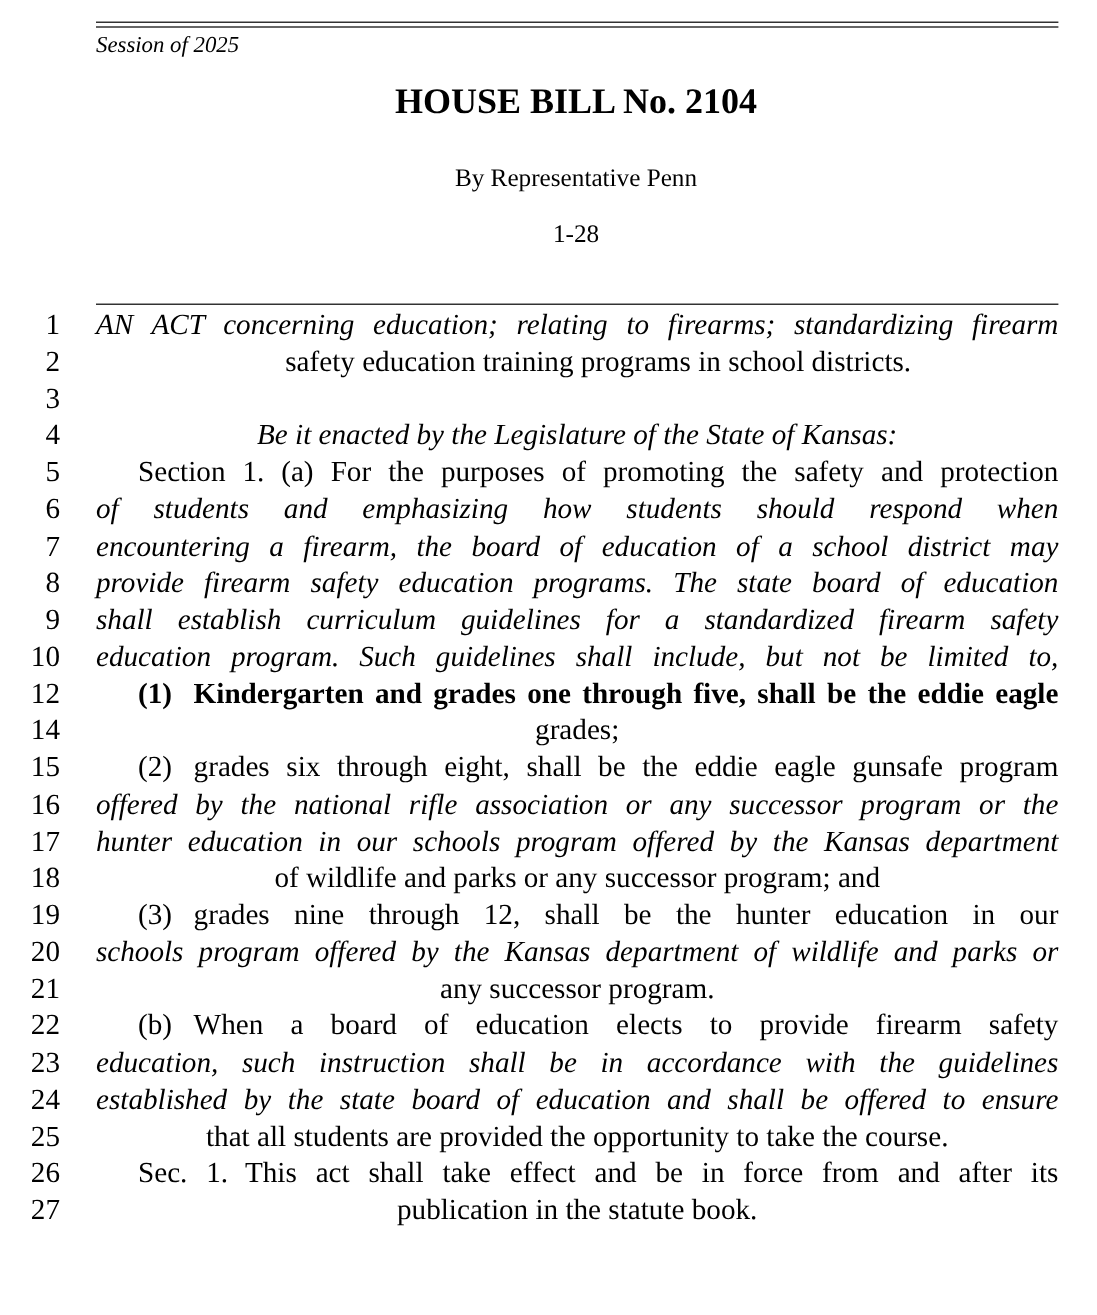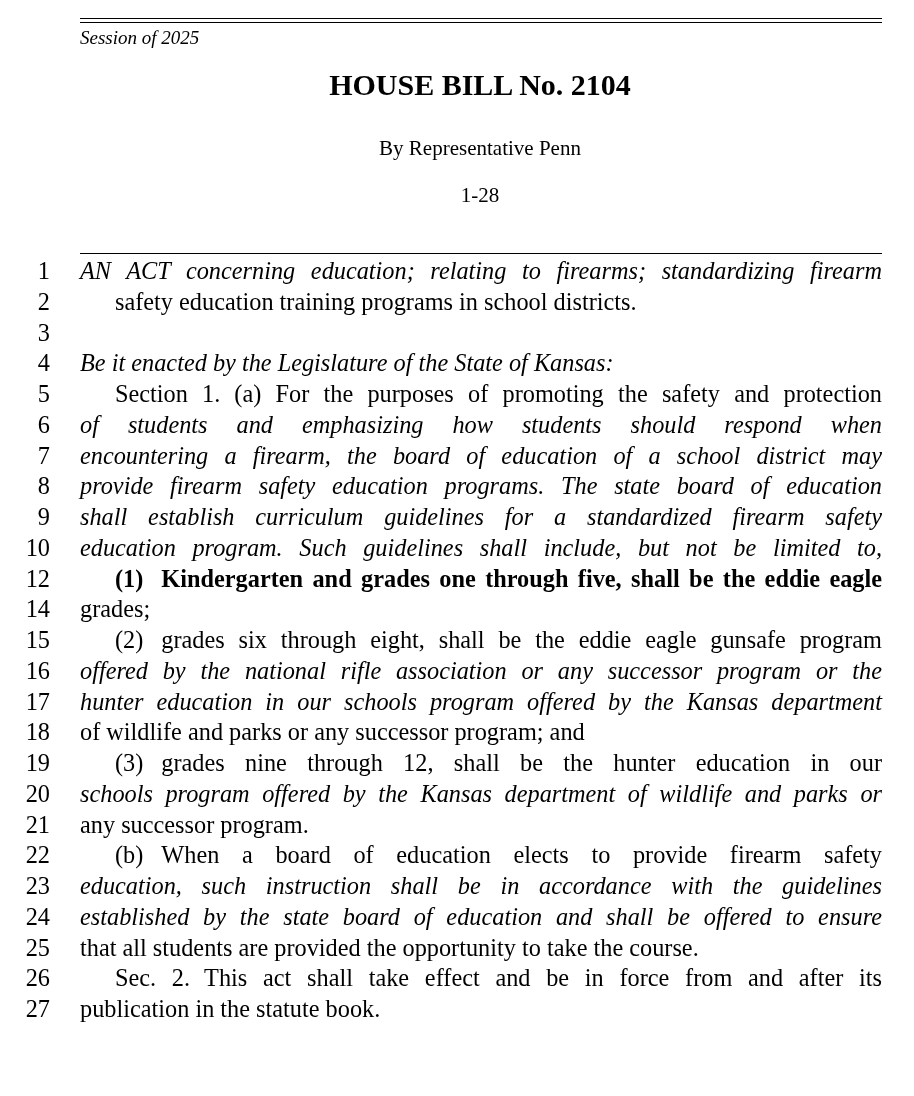--- a/index.html
+++ b/index.html
@@ -11,21 +11,21 @@
   .rule-top1 { position: absolute; left: 80px; right: 32px; top: 18px; height: 0; border-top: 1.6px solid #000; }
   .rule-top2 { position: absolute; left: 80px; right: 32px; top: 22px; height: 0; border-top: 1.6px solid #000; }
   .session { position: absolute; left: 80px; top: 26px; font-size: 19px; font-style: italic; line-height: 24px; }
   .title { position: absolute; left: 0; width: 960px; top: 66px; text-align: center; font-size: 30px; font-weight: bold; line-height: 38px; }
   .sponsor { position: absolute; left: 0; width: 960px; top: 135px; text-align: center; font-size: 21px; line-height: 26px; }
   .date { position: absolute; left: 0; width: 960px; top: 182px; text-align: center; font-size: 21px; line-height: 26px; }
   .rule-body { position: absolute; left: 80px; right: 32px; top: 253px; height: 0; border-top: 1.3px solid #000; }
   .lines { position: absolute; left: 0; top: 256px; width: 914px; }
   .line { position: relative; height: 30.75px; font-size: 24.3px; line-height: 30.75px; white-space: nowrap; }
   .ln { position: absolute; left: 10px; width: 40px; text-align: right; }
-  .txt { position: absolute; left: 80px; width: 802px; }
+  .txt { position: absolute; left: 80px; width: 802px; text-align: center; }
   .txt.just { text-align: justify; text-align-last: justify; font-style: italic; }
   .txt.ind { left: 115px; width: 767px; }
   .txt.ital { font-style: italic; }
 </style>
 </head>
 <body>
 
 <div>
   <div class="rule-top1"></div>
   <div class="rule-top2"></div>
@@ -160,21 +160,21 @@
     </div>
 
     <div class="line">
       <span class="ln">25</span>
       <span class="txt">that all students are provided the opportunity to take the course.</span>
     </div>
 
     <div class="line">
       <span class="ln">26</span>
       <span class="txt ind" style="text-align:justify;text-align-last:justify;">
-        <span style="margin-right:14px;">Sec. 2.</span><span>This act shall take effect and be in force from and after its</span>
+        <span style="margin-right:14px;">Sec. 1.</span><span>This act shall take effect and be in force from and after its</span>
       </span>
     </div>
 
     <div class="line">
       <span class="ln">27</span>
       <span class="txt">publication in the statute book.</span>
     </div>
   </div>
 </div>
 

